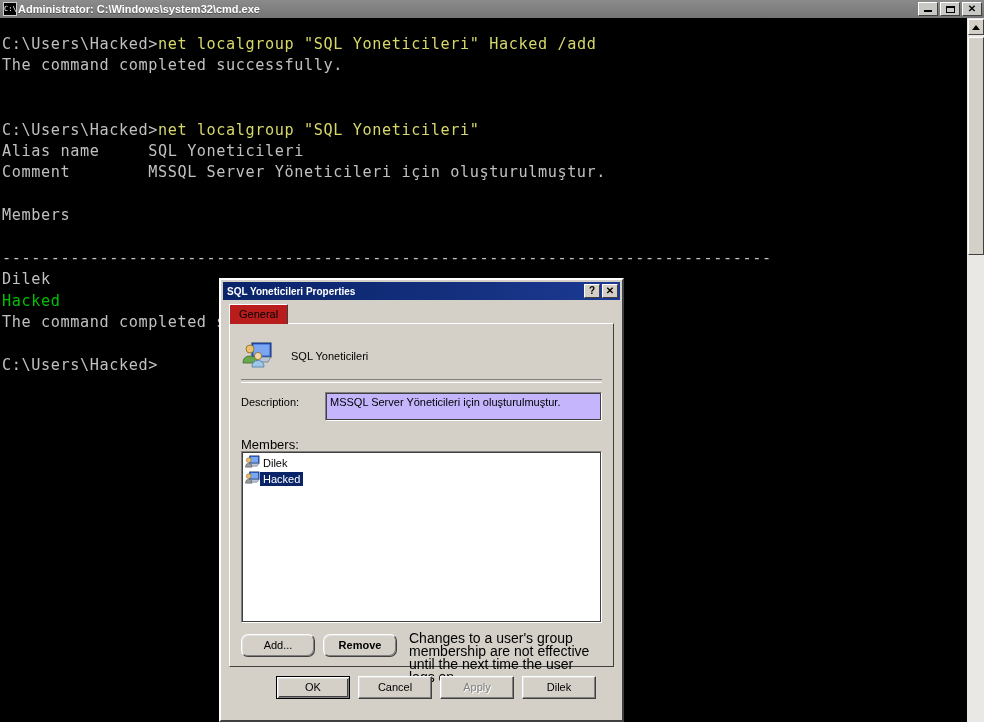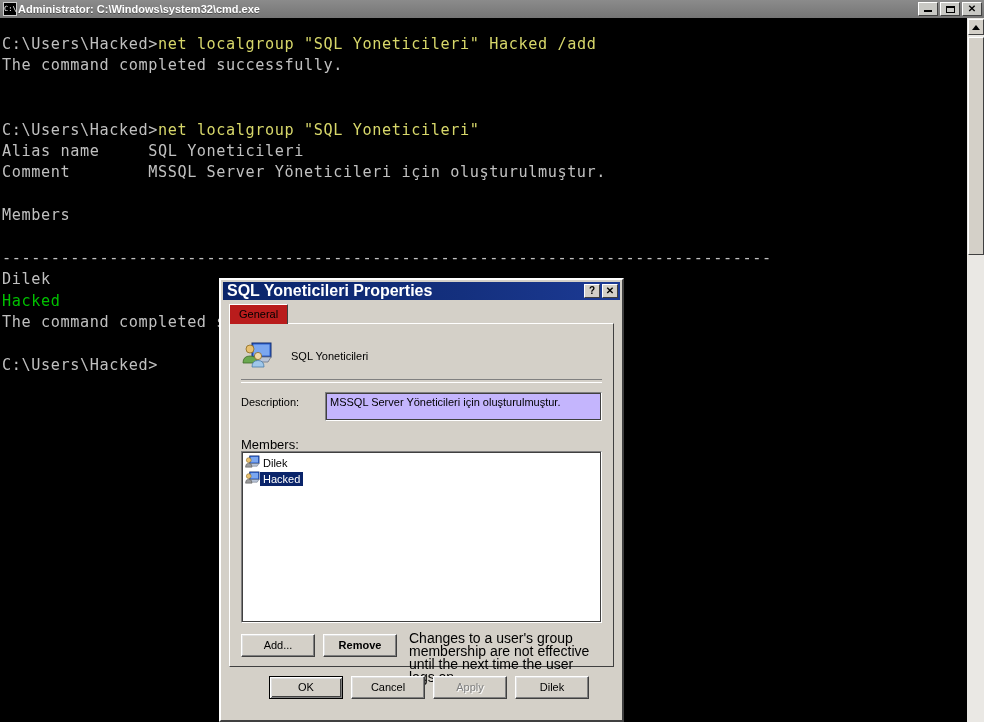--- a/index.html
+++ b/index.html
@@ -172,21 +172,21 @@
     right: 2px;
     height: 18px;
     background: linear-gradient(to right, #0a246a 0%, #14307e 60%, #1c3a94 100%);
     display: flex;
     align-items: center;
     padding: 0 2px 0 4px;
     box-sizing: border-box;
   }
   #dialog-title-text {
     color: #ffffff;
-    font-size: 16px;
+    font-size: 10px;
     font-weight: bold;
     flex: 1;
     white-space: nowrap;
   }
   .dlg-btn {
     width: 16px; height: 14px;
     background: #d4d0c8;
     border-top: 1px solid #ffffff;
     border-left: 1px solid #ffffff;
     border-right: 1px solid #404040;
@@ -336,39 +336,39 @@
     font-family: "Liberation Sans", sans-serif;
     font-size: 11px;
     color: #000;
     text-align: center;
     cursor: default;
   }
   #add-button, #remove-button {
     width: 74px;
     height: 23px;
     line-height: 21px;
+    border-radius: 7px;
   }
   #remove-button { margin-left: 8px; font-weight: bold; }
   #membership-note {
     margin-left: 12px;
     font-size: 14px;
     line-height: 13px;
     width: 190px;
     margin-top: -2px;
   }
 
   #dialog-buttons {
     position: absolute;
     left: 0; top: 396px;
     width: 100%;
     display: flex;
-    justify-content: flex-start;
-    padding-right: 7px;
-    box-sizing: border-box;
-    margin-left: 40px;
+    justify-content: flex-end;
+    padding-right: 26px;
+    box-sizing: border-box;
   }
   .dlg-action-btn {
     width: 74px;
     height: 23px;
     line-height: 21px;
     margin-left: 8px;
   }
   #ok-button {
     border: 1px solid #000;
     box-shadow: inset 1px 1px 0 #ffffff, inset -1px -1px 0 #808080,

